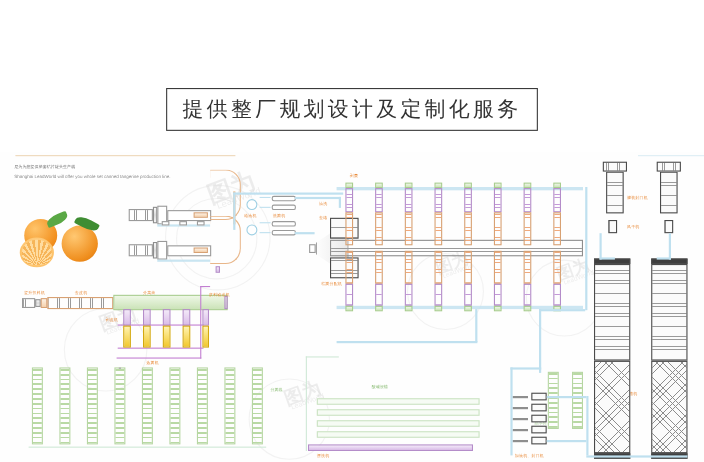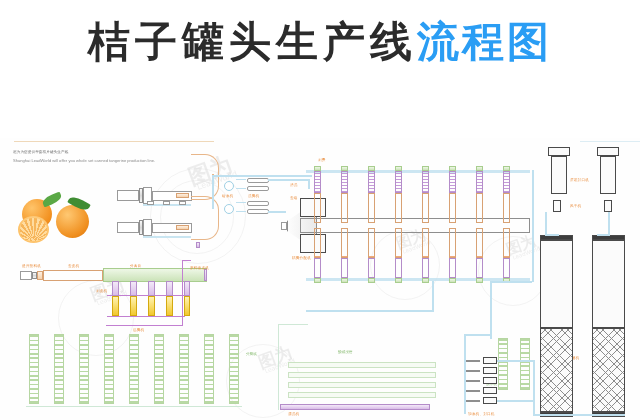--- a/index.html
+++ b/index.html
@@ -99,24 +99,24 @@
   }
   .seg-purple {
     background-image:repeating-linear-gradient(0deg,#c49ad8 0 .5px,transparent .5px 3px);
   }
 </style>
 </head>
 <body>
 
 <div id="header">
 
-  <div id="title-row">
-    <span class="title-main">桔子罐头生产线</span><span class="title-accent">流程图</span>
-  </div>
-
+
+  <div id="subtitle-box">
+    <span id="subtitle-text">提供整厂规划设计及定制化服务</span>
+  </div>
 
 </div>
 
 <div id="diagram">
 
   <div id="top-rule"></div>
   <div id="top-rule-r"></div>
 
   <div id="intro">
     <div class="intro-cn">尼为为您提供整套桔片罐头生产线</div>

